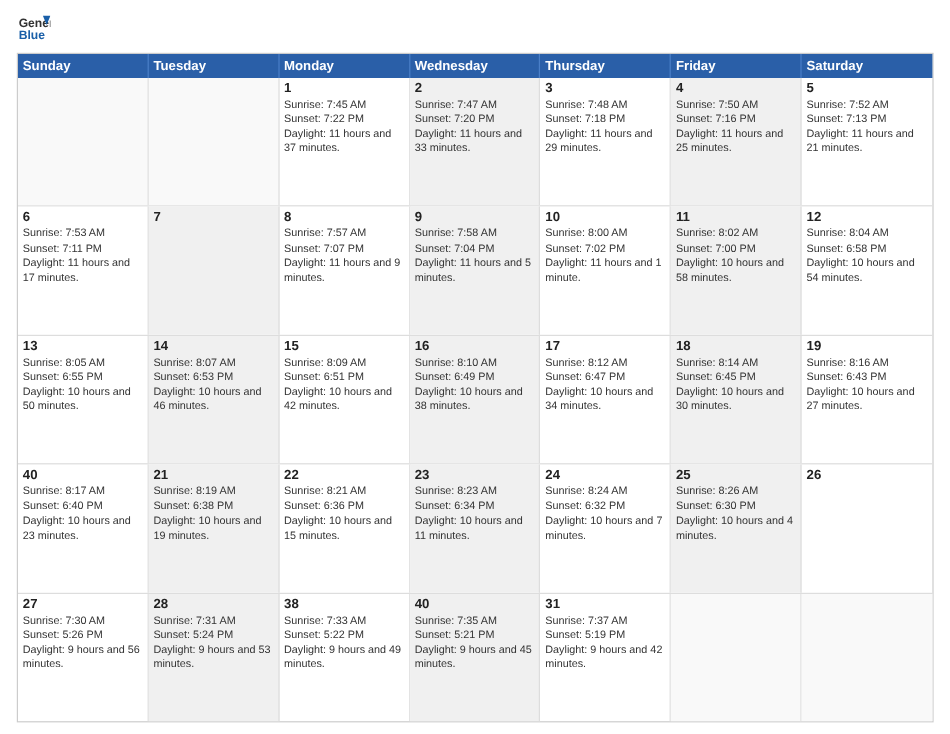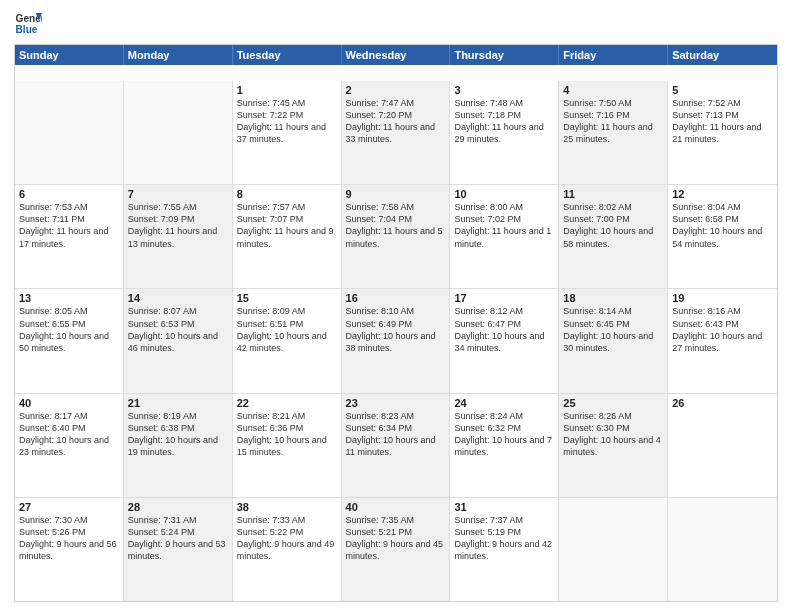--- a/index.html
+++ b/index.html
@@ -45,21 +45,20 @@
     .location {
       font-size: 13px;
       color: #555;
       margin-top: 2px;
     }
     .calendar {
       flex: 1;
       display: flex;
       flex-direction: column;
       border: 1px solid #ccc;
-      gap: 16px;
     }
     .cal-header {
       display: grid;
       grid-template-columns: repeat(7, 1fr);
       background: #2a5fa8;
     }
     .cal-header-cell {
       color: #fff;
       font-size: 11px;
       font-weight: bold;
@@ -117,22 +116,22 @@
     </div>
     <div class="title-area">
       <div class="month-year"></div>
       <div class="location"></div>
     </div>
   </div>
 
   <div class="calendar">
     <div class="cal-header">
     <div class="cal-header-cell">Sunday</div>
+        <div class="cal-header-cell">Tuesday</div>
         <div class="cal-header-cell">Monday</div>
-        <div class="cal-header-cell">Tuesday</div>
         <div class="cal-header-cell">Wednesday</div>
         <div class="cal-header-cell">Thursday</div>
         <div class="cal-header-cell">Friday</div>
         <div class="cal-header-cell">Saturday</div>
       </div>
     <div class="cal-body">
     <div class="cal-row">
           <div class="cal-cell empty"></div>
           <div class="cal-cell empty"></div>
           <div class="cal-cell">
@@ -156,21 +155,20 @@
             <div class="cell-text">Sunrise: 7:52 AM<br>Sunset: 7:13 PM<br>Daylight: 11 hours and 21 minutes.</div>
           </div>
         </div>
         <div class="cal-row">
           <div class="cal-cell">
             <div class="day-num">6</div>
             <div class="cell-text">Sunrise: 7:53 AM<br>Sunset: 7:11 PM<br>Daylight: 11 hours and 17 minutes.</div>
           </div>
           <div class="cal-cell shaded">
             <div class="day-num">7</div>
-            <div class="cell-text">Sunrise: 7:55 AM<br>Sunset: 7:09 PM<br>Daylight: 11 hours and 13 minutes.</div>
           </div>
           <div class="cal-cell">
             <div class="day-num">8</div>
             <div class="cell-text">Sunrise: 7:57 AM<br>Sunset: 7:07 PM<br>Daylight: 11 hours and 9 minutes.</div>
           </div>
           <div class="cal-cell shaded">
             <div class="day-num">9</div>
             <div class="cell-text">Sunrise: 7:58 AM<br>Sunset: 7:04 PM<br>Daylight: 11 hours and 5 minutes.</div>
           </div>
           <div class="cal-cell">

